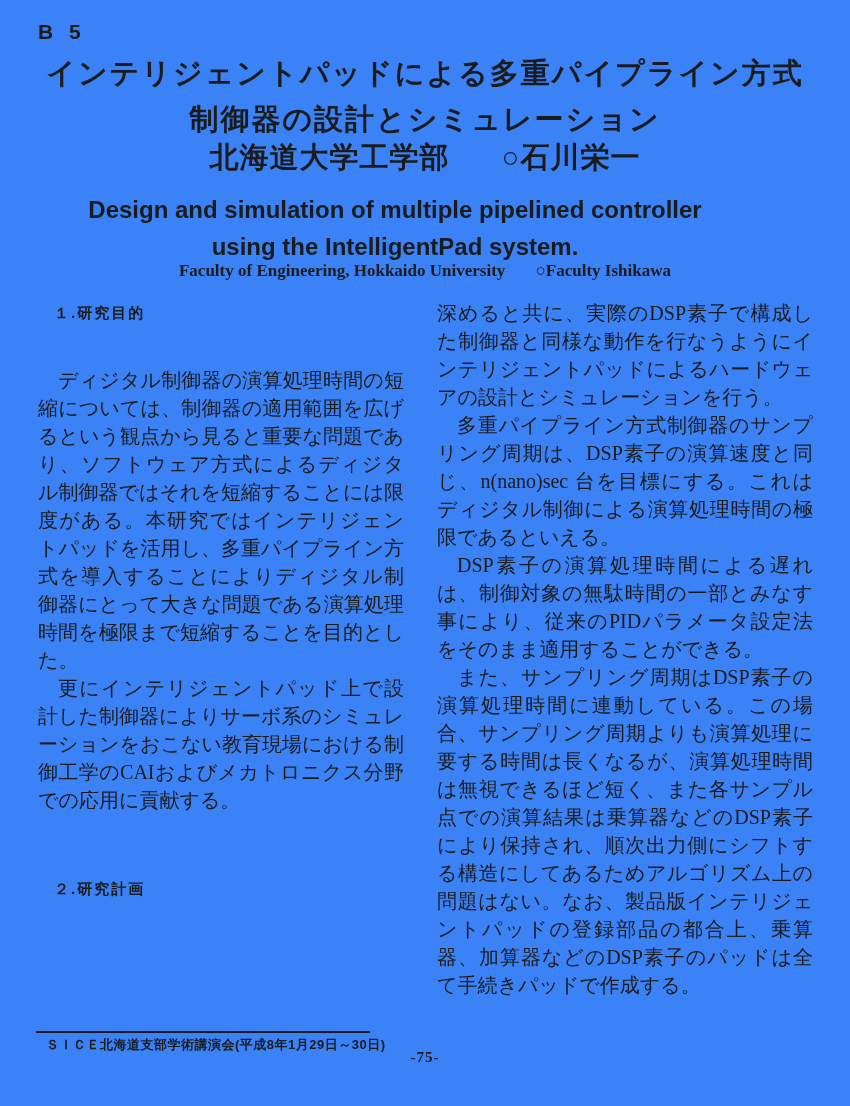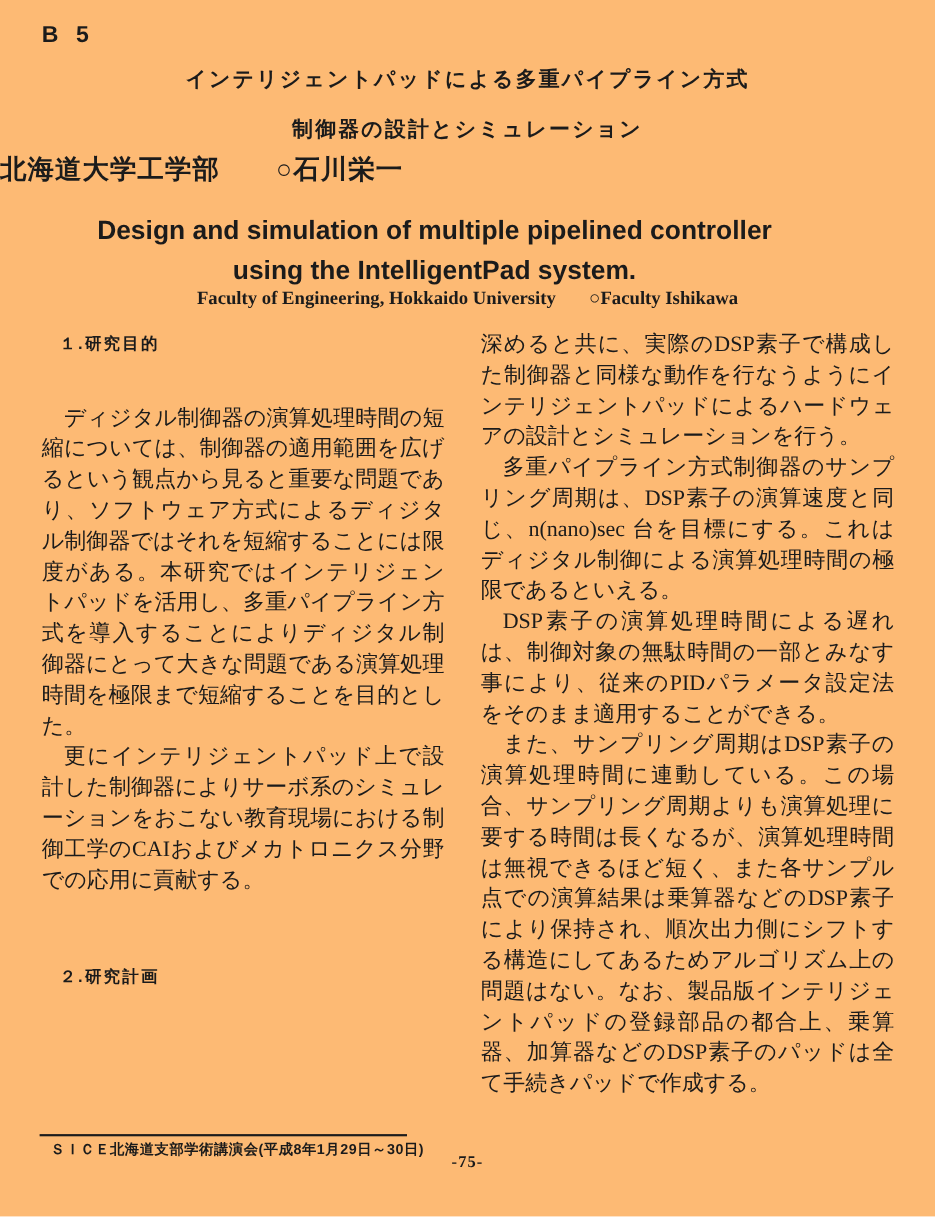--- a/index.html
+++ b/index.html
@@ -4,21 +4,21 @@
 <style>
   html, body {
     margin: 0;
     padding: 0;
     background: #ffffff;
   }
   .page {
     position: relative;
     width: 850px;
     height: 1106px;
-    background: #fdba74;
+    background: #3b82f6;
     color: #1b1b1b;
     overflow: hidden;
     font-family: "Liberation Serif", serif;
   }
 
   
   .session-label {
     position: absolute;
     left: 38px;
     top: 20px;
@@ -28,32 +28,33 @@
     letter-spacing: 5px;
   }
   .title-ja {
     position: absolute;
     left: 0;
     top: 50px;
     width: 850px;
     text-align: center;
     font-family: "Liberation Sans", sans-serif;
     font-weight: 700;
-    font-size: 19px;
+    font-size: 29px;
     letter-spacing: 2px;
   }
   .title-ja .t-line { line-height: 46px; }
   .byline-ja {
     position: absolute;
     left: 0;
     top: 138px;
     width: 850px;
+    text-align: center;
     font-family: "Liberation Serif", serif;
     font-weight: 600;
-    font-size: 24px;
+    font-size: 29px;
     letter-spacing: 1px;
   }
   .byline-ja .author-span { margin-left: 44px; }
   .title-en {
     position: absolute;
     left: 0;
     top: 191px;
     width: 790px;
     text-align: center;
     font-family: "Liberation Sans", sans-serif;

